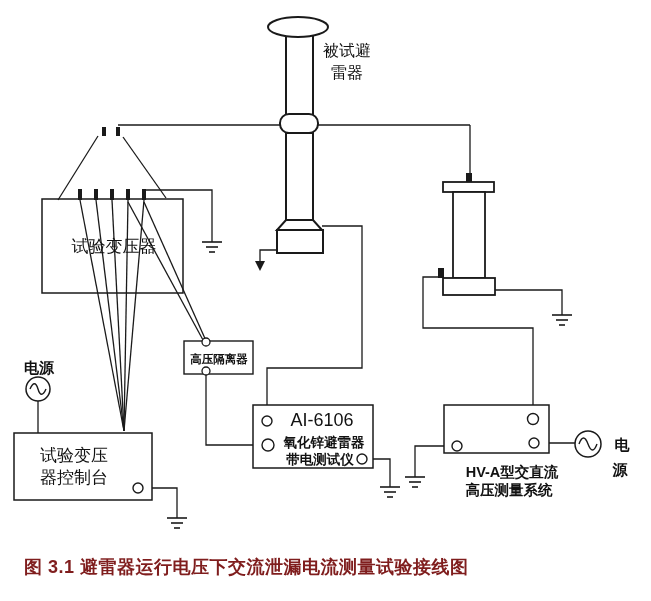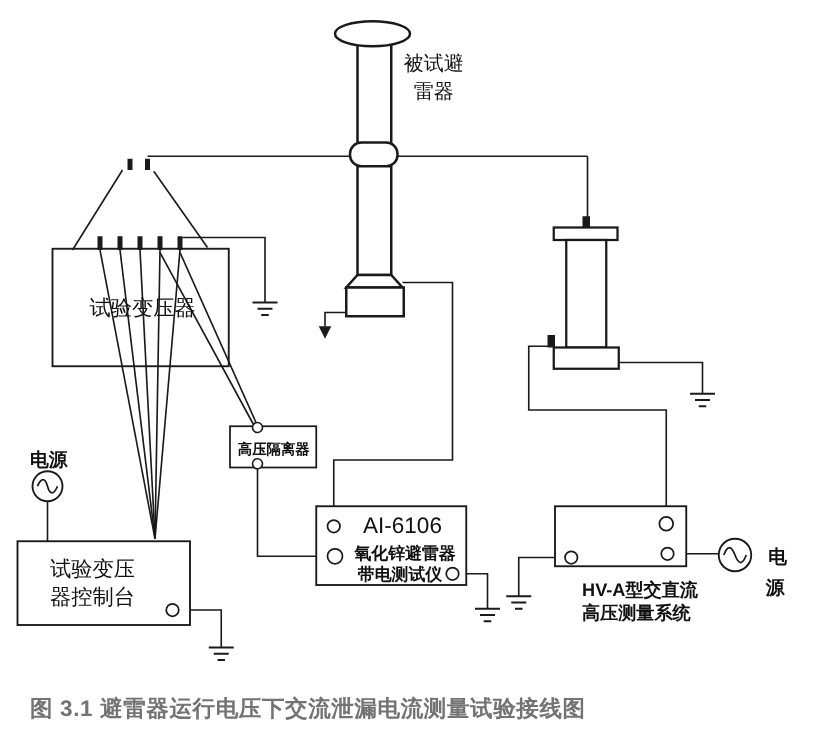--- a/index.html
+++ b/index.html
@@ -1,20 +1,20 @@
 <!DOCTYPE html>
 <html><head>
 <meta charset="utf-8">
 <style>
   html,body{margin:0;padding:0;background:#ffffff;}
   body{font-family:"Liberation Sans","DejaVu Sans",sans-serif;}
   .stage{position:relative;width:651px;height:601px;background:#fff;overflow:hidden;}
   .diagram-svg{position:absolute;left:0;top:0;}
   .caption{position:absolute;left:24px;top:555px;font-size:18px;font-weight:bold;
-           color:#737373;letter-spacing:0.5px;white-space:nowrap;}
+           color:#7f1d1d;letter-spacing:0.5px;white-space:nowrap;}
   svg text{fill:#111;}
   .lbl{font-family:"Liberation Sans","DejaVu Sans",sans-serif;}
 </style>
 </head>
 <body>
 
 <div class="stage">
 <svg class="diagram-svg" width="651" height="545" viewBox="0 0 651 545">
 
   <g stroke="#1a1a1a" stroke-width="1.3" fill="none">

